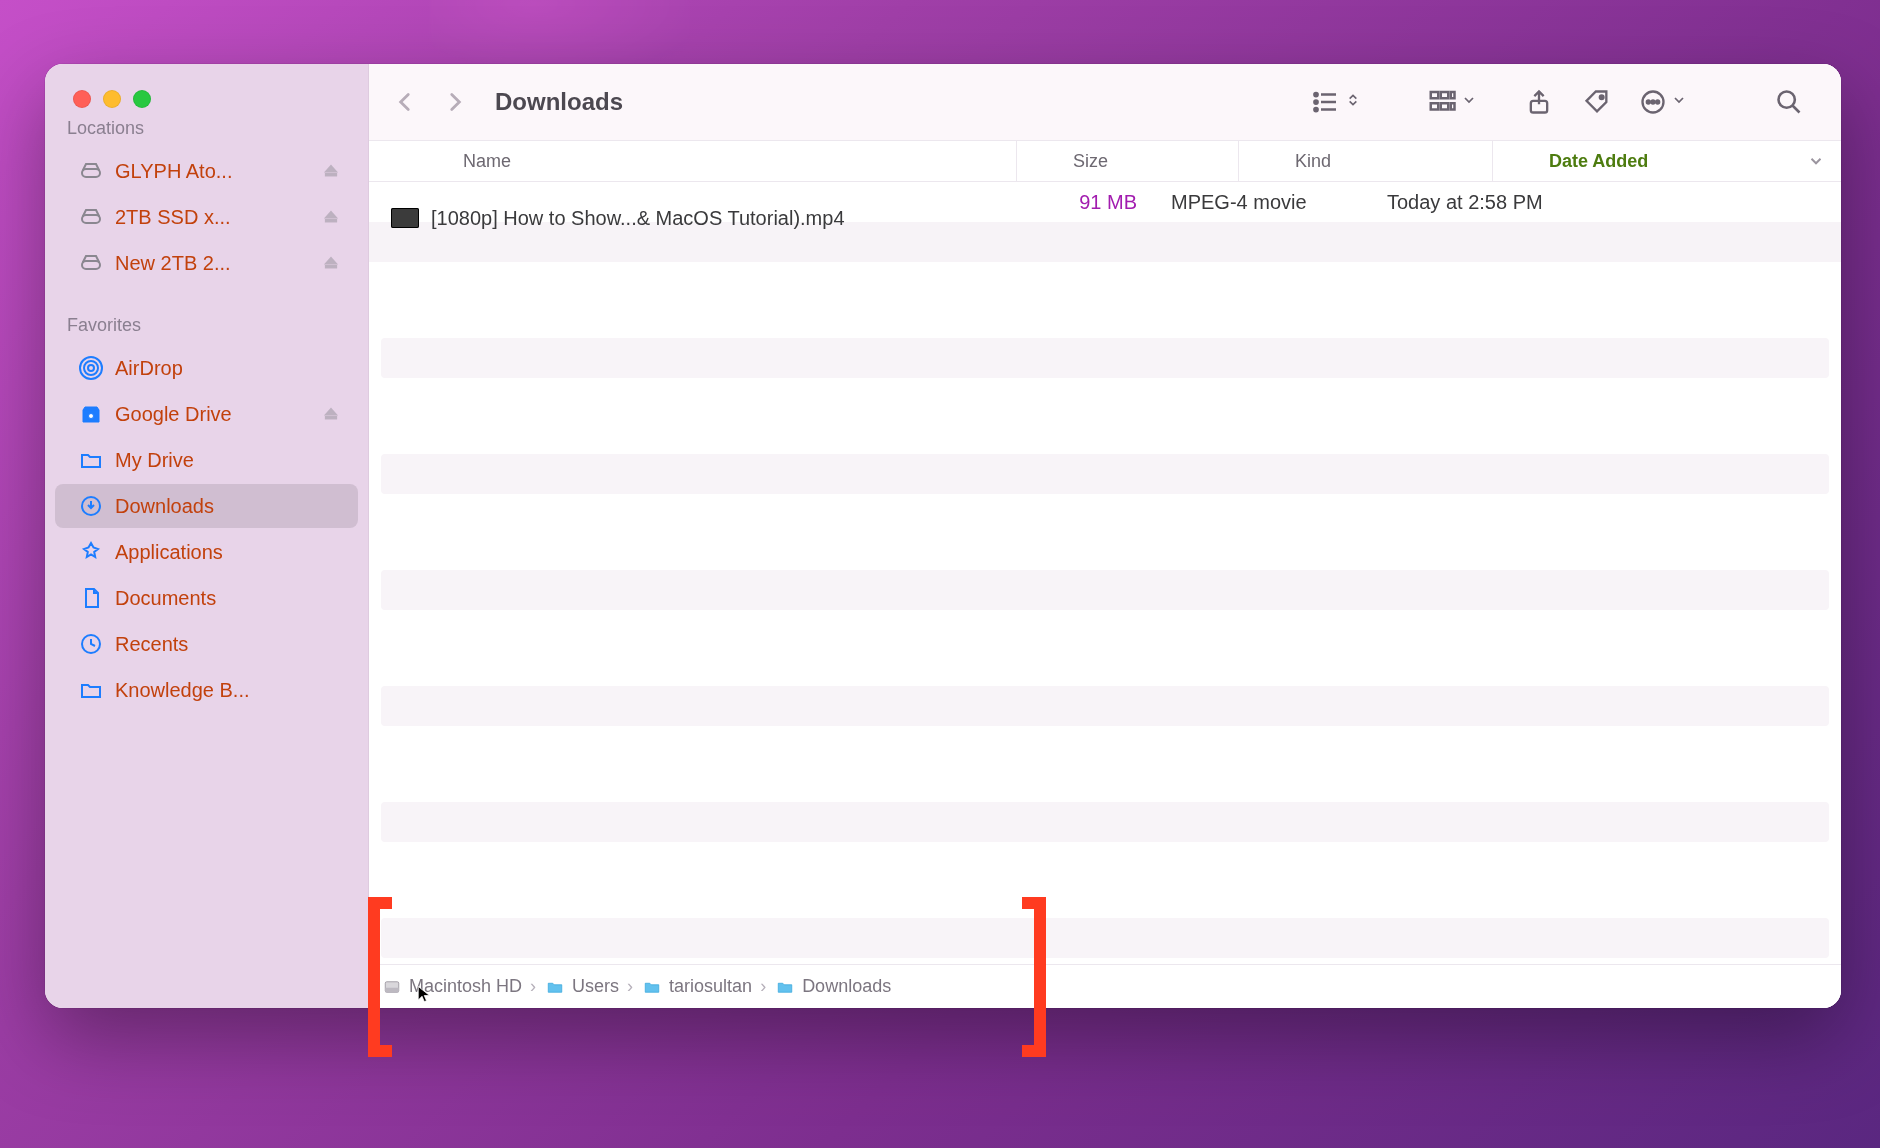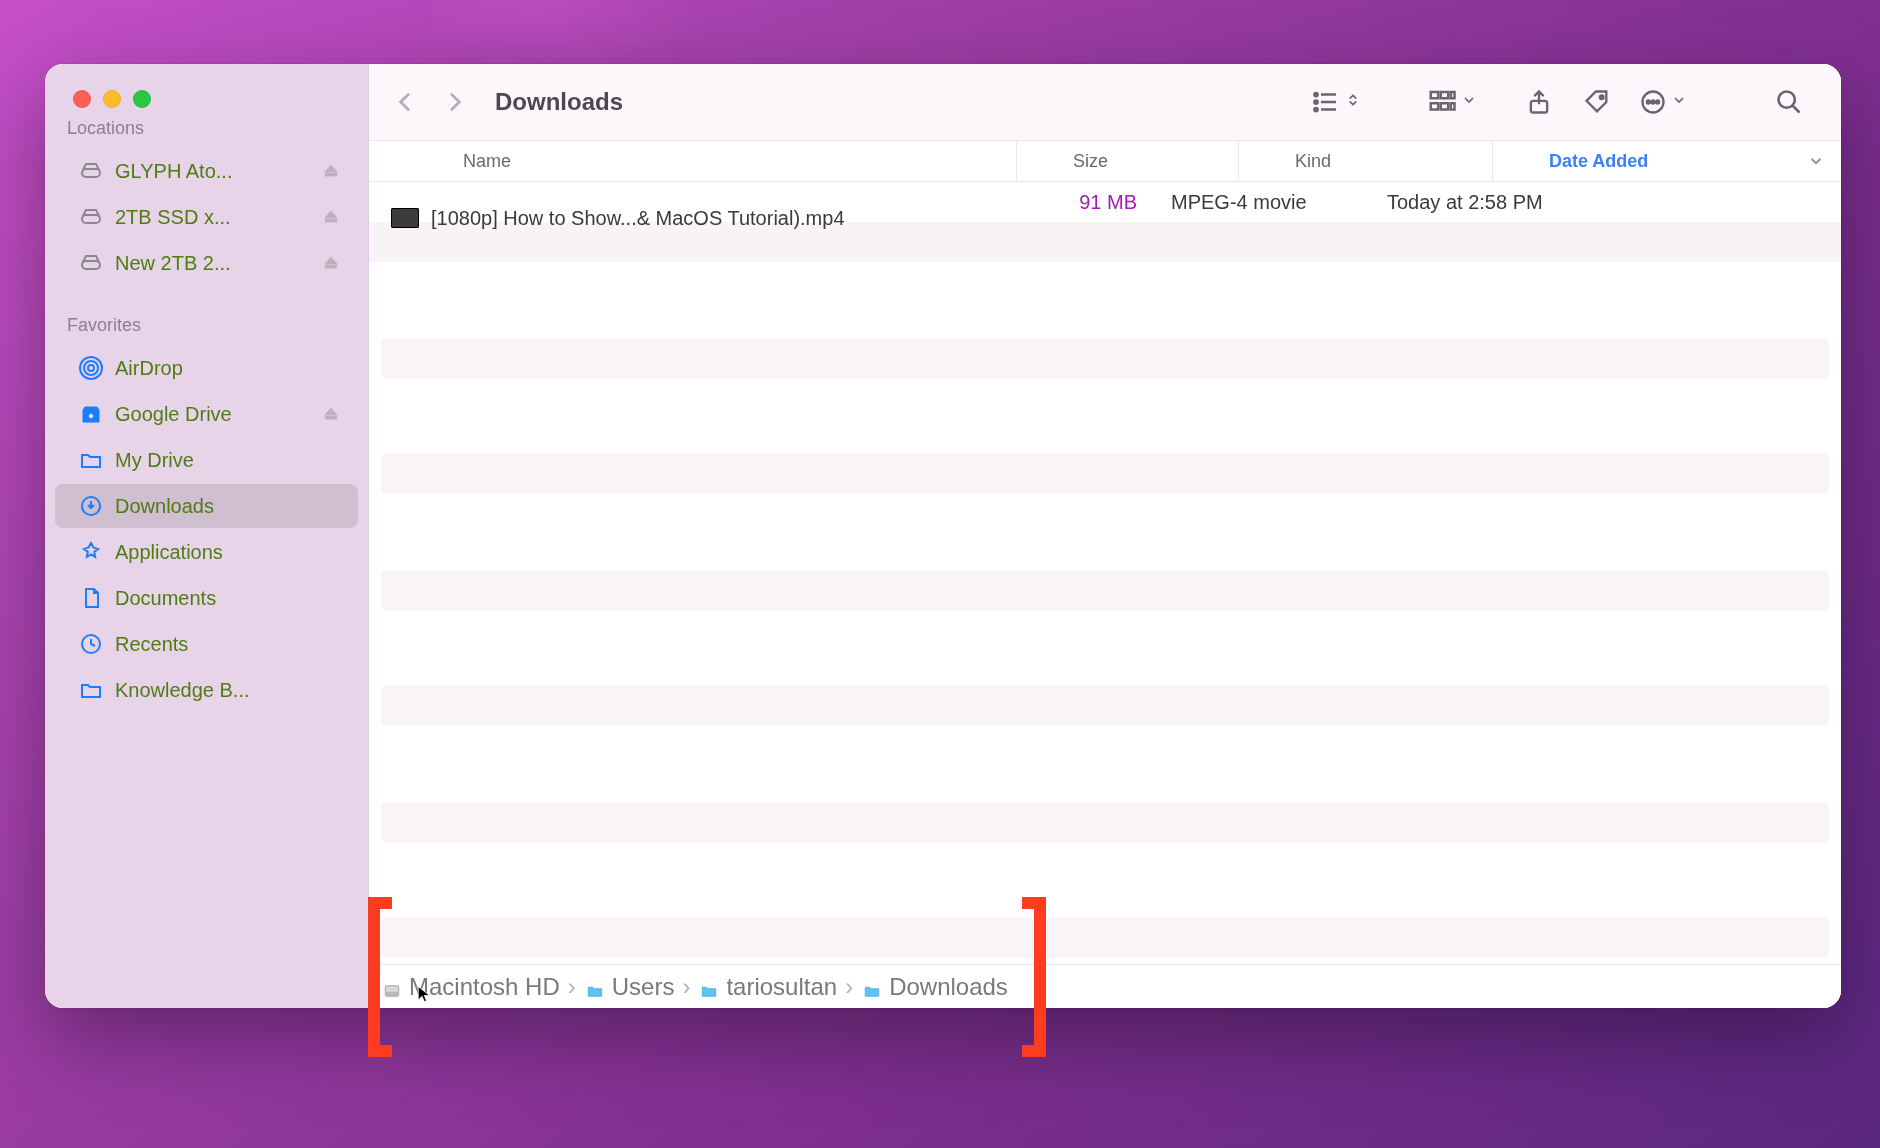--- a/index.html
+++ b/index.html
@@ -68,21 +68,21 @@
   .section-header.fav { margin-top: 30px; }
 
   .sidebar-item {
     display: flex;
     align-items: center;
     gap: 10px;
     height: 44px;
     padding: 0 18px 0 22px;
     margin: 2px 10px;
     border-radius: 8px;
-    color: #4d7c0f;
+    color: #c2410c;
     font-size: 20px;
     cursor: default;
   }
   .sidebar-item .icon {
     width: 28px; height: 28px;
     display: flex; align-items: center; justify-content: center;
     flex: none;
   }
   .sidebar-item .label {
     flex: 1;
@@ -155,21 +155,21 @@
   .col-headers .col {
     display: flex; align-items: center;
     padding: 0 16px;
     border-right: 1px solid #ece7ee;
     margin-left: 40px;
   }
   .col-headers .col:last-child { border-right: none; flex: 1; justify-content: space-between; }
   .col-name  { width: 608px; padding-left: 54px !important; }
   .col-size  { width: 182px; }
   .col-kind  { width: 214px; }
-  .col-date  { flex: 1; font-weight: 600; color: #3b82f6; }
+  .col-date  { flex: 1; font-weight: 600; color: #4d7c0f; }
   .col-date .sort { width: 18px; height: 18px; }
 
   
   .file-list {
     flex: 1;
     overflow: hidden;
   }
   .row {
     height: 40px;
     display: flex;
@@ -194,21 +194,21 @@
   .empty-row.striped { background: #f8f4f8; }
 
   
   .path-bar {
     height: 44px;
     border-top: 1px solid #ece7ee;
     display: flex;
     align-items: center;
     padding-left: 12px;
     gap: 8px;
-    font-size: 24px;
+    font-size: 18px;
     color: #7c7680;
     background: #ffffff;
     position: relative;
   }
   .crumb {
     display: flex; align-items: center; gap: 6px;
   }
   .crumb .folder-ic { width: 22px; height: 18px; }
   .crumb .disk-ic { width: 22px; height: 18px; }
   .sep { color: #b6b0ba; }

